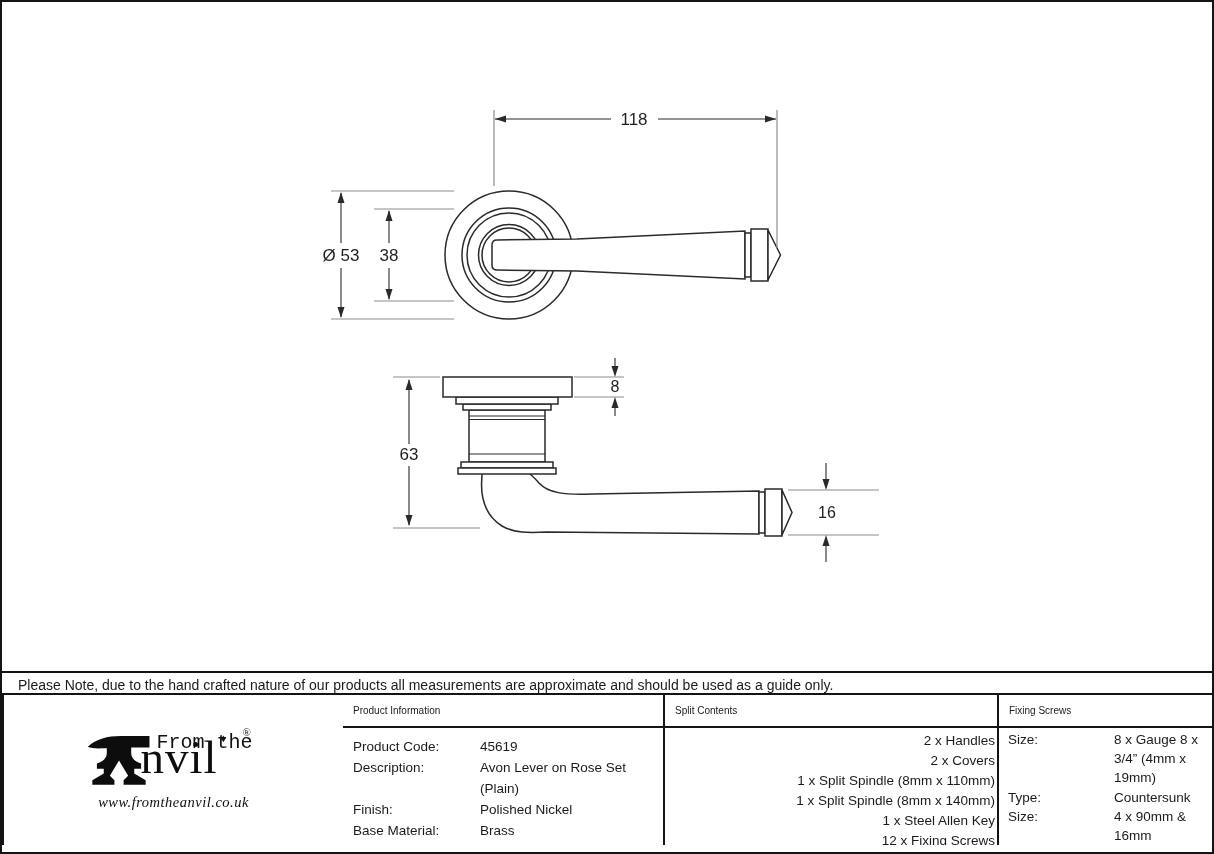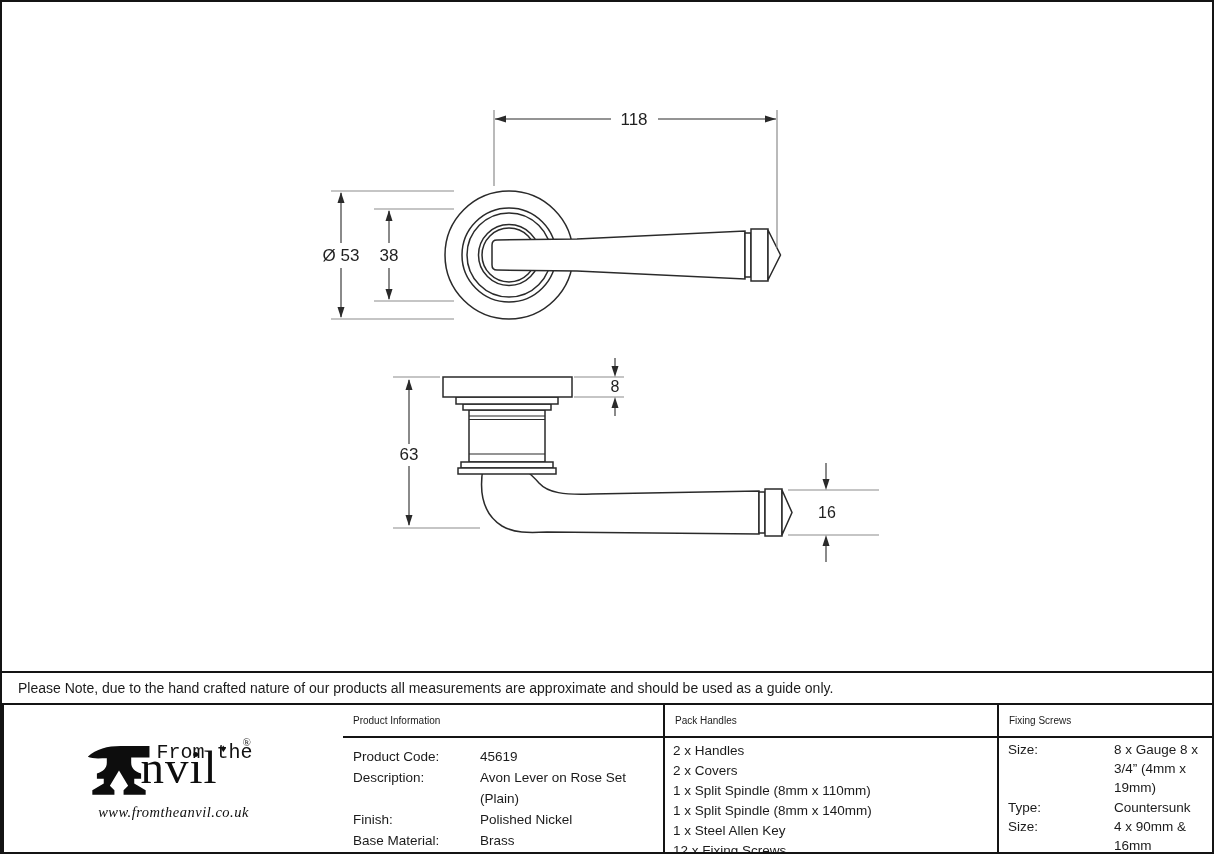--- a/index.html
+++ b/index.html
@@ -14,40 +14,40 @@
   .drawing-area .outline { fill:#ffffff; stroke:#2a2a2a; stroke-width:1.5px; }
   .drawing-area .thin    { fill:none; stroke:#2a2a2a; stroke-width:1.2px; }
   .drawing-area .ext     { stroke:#8c8c8c; stroke-width:1.2px; }
   .drawing-area .dim     { stroke:#2a2a2a; stroke-width:1.1px; }
   .drawing-area .arrow   { fill:#2a2a2a; stroke:none; }
   .drawing-area text     { fill:#1f1f1f; font-family:"Liberation Sans", sans-serif; }
   .dimtxt  { font-size:17px; }
   .dimtxt2 { font-size:16px; }
 
   .note-row {
-    height:34px; border-top:2px solid #141414; border-bottom:2px solid #141414;
-    display:flex; align-items:center; padding:0 16px; font-size:14px;
+    height:24px; border-top:2px solid #141414; border-bottom:2px solid #141414;
+    display:flex; align-items:flex-end; padding:0 16px; font-size:14px;
   }
   .info-grid {
     display:grid; height:150px;
     grid-template-columns:341px 320px 334px 1fr;
     grid-template-rows:33px 1fr;
   }
   .cell { overflow:hidden; }
   .cell.col2, .cell.col3, .cell.col4 { border-left:2px solid #141414; }
   .cell.header {
     border-bottom:2px solid #141414;
     display:flex; align-items:center; padding:0 10px; font-size:10px;
   }
   .cell.body { font-size:13.5px; }
   .kv { display:flex; }
   .kv .k { flex:0 0 104px; }
   .pi-body { padding:8px 10px; }
   .pi-body .kv { line-height:21px;gap:23px; }
-  .pc-body { padding:3px 8px; line-height:20px; }
+  .pc-body { padding:3px 2px; line-height:20px;text-align:right; }
   .fs-body { padding:2px 9px; line-height:19.2px; }
   .fs-body .kv .k { flex:0 0 106px; }
 
   .logo-cell { position:relative; }
   .logo-wrap { position:absolute; left:50%; top:50%; width:178px; height:96px;
                transform:translate(-50%,-50%); }
   .anvil-svg { position:absolute; left:2px; top:12px; }
   .from-the  { position:absolute; left:72px; top:9px; font-family:Liberation Mono, monospace;
                font-size:20px; color:#111; }
   .diamond   { position:absolute; left:136px; top:10px; font-size:11px; color:#111; }
@@ -158,21 +158,21 @@
     </g>
   </svg>
 
   <div class="note-row">
     <span>Please Note, due to the hand crafted nature of our products all measurements are approximate and should be used as a guide only.</span>
   </div>
 
   <div class="info-grid">
 
     <div class="cell header col1">Product Information</div>
-    <div class="cell header col2">Pack Handles</div>
+    <div class="cell header col2">Split Contents</div>
     <div class="cell header col3">Fixing Screws</div>
 
     <div class="cell col4 logo-cell" style="grid-row:1 / span 2;">
       <div class="logo-wrap">
         <svg class="anvil-svg" width="64" height="56" viewBox="0 0 84 72">
           <path fill="#0d0d0d" d="M1,16 C12,6 27,2 44,2 L82,2 L82,17 L58,17 L58,24 C58,31 63,36 71,38 L71,45 L62,45 L62,51 L77,60 L77,66 L48,66 L48,60 L54,54 L42,34 L30,54 L36,60 L36,66 L7,66 L7,60 L22,51 L22,45 L13,45 L13,38 C21,36 26,31 26,24 L26,18 C16,18 7,19 1,16 Z"></path>
         </svg>
         <span class="from-the">From the</span>
         <span class="diamond">♦</span>
         <span class="brand">nvil</span>

